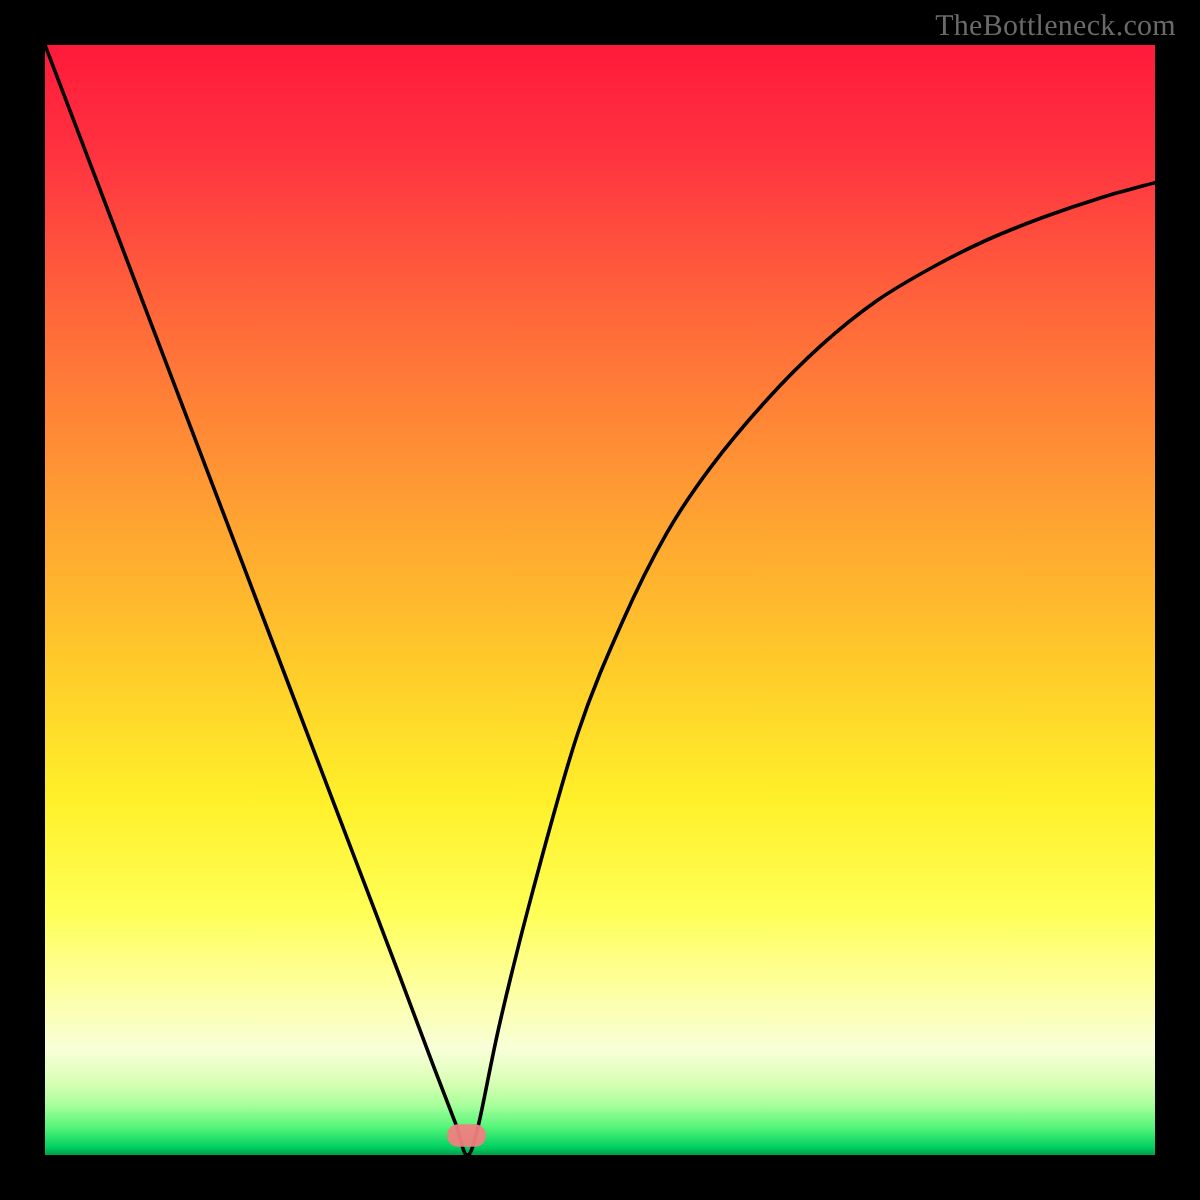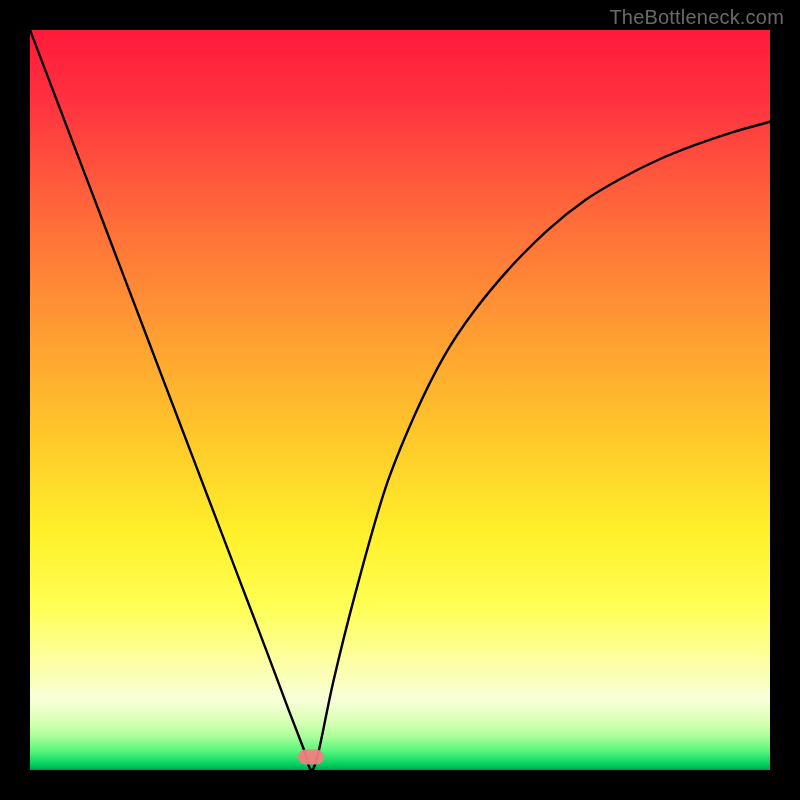--- a/index.html
+++ b/index.html
@@ -43,20 +43,21 @@
     opacity: 0.95;
   }
   .watermark {
     position: absolute;
     top: 6px;
     right: 16px;
     color: #6a6a6a;
     font-size: 20px;
     font-weight: 400;
     letter-spacing: 0.2px;
+    font-family: Liberation Serif, serif;
   }
 </style>
 </head>
 <body>
 
 <div class="frame">
 
   <div class="plot-area">
     <svg class="gradient" viewBox="0 0 740 740" preserveAspectRatio="none" width="740" height="740">
       <defs>

